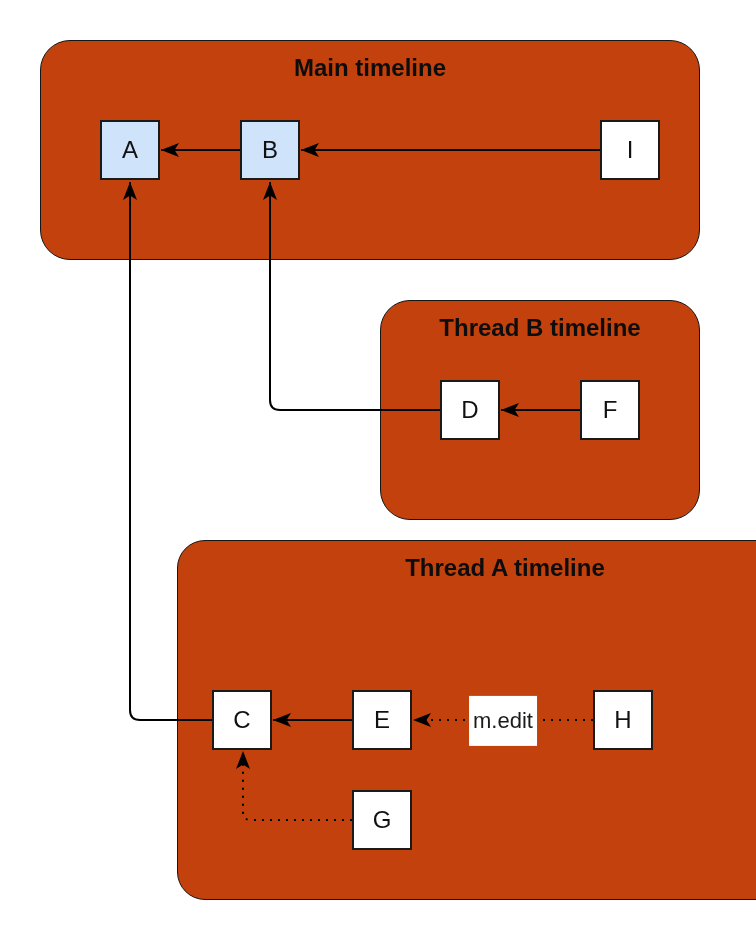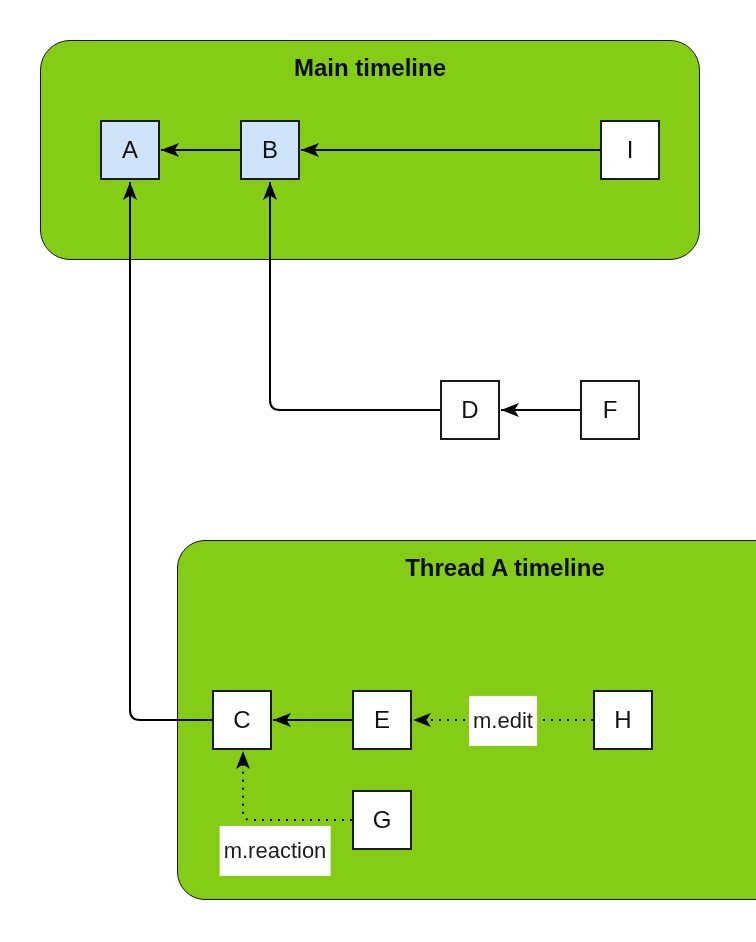--- a/index.html
+++ b/index.html
@@ -10,21 +10,21 @@
   }
   .canvas {
     position: relative;
     width: 756px;
     height: 942px;
     background: #ffffff;
     overflow: hidden;
   }
   .container {
     position: absolute;
-    background: #84cc16;
+    background: #c2410c;
     border: 1.5px solid #161616;
     border-radius: 30px;
     box-sizing: border-box;
   }
   .container-main   { left: 40px;  top: 40px;  width: 660px; height: 220px; }
   .container-thread-b { left: 380px; top: 300px; width: 320px; height: 220px; }
   .container-thread-a { left: 160px; top: 540px; width: 656px; height: 360px; border-radius: 28px; margin-left: 17px; }
   .container-title {
     position: absolute;
     left: 0; right: 0;
@@ -78,20 +78,23 @@
 </style>
 </head>
 <body>
 
 <div class="canvas">
 
   <div class="container container-main">
     <div class="container-title">Main timeline</div>
   </div>
 
+  <div class="container container-thread-b">
+    <div class="container-title">Thread B timeline</div>
+  </div>
 
   <div class="container container-thread-a">
     <div class="container-title">Thread A timeline</div>
   </div>
 
   <svg class="edges" width="756" height="942" viewBox="0 0 756 942">
     <defs>
       <marker id="arrow" markerWidth="20" markerHeight="16" refX="18" refY="7" orient="auto" markerUnits="userSpaceOnUse">
         <path d="M0,0 L18,7 L0,14 L4.5,7 Z" fill="#000000"></path>
       </marker>
@@ -136,15 +139,14 @@
     <span>E</span>
   </div>
   <div class="node node-h">
     <span>H</span>
   </div>
   <div class="node node-g">
     <span>G</span>
   </div>
 
   <div class="edge-label edge-label-edit">m.edit</div>
-  <div class="edge-label edge-label-reaction">m.reaction</div>
 
 </div>
 
 </body></html>

